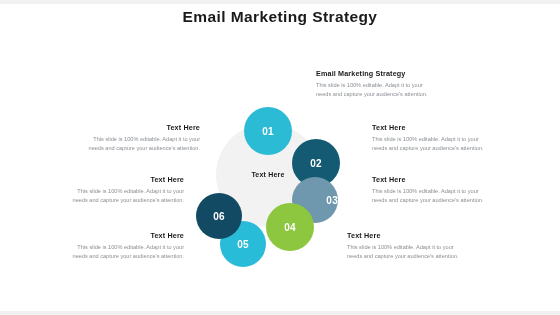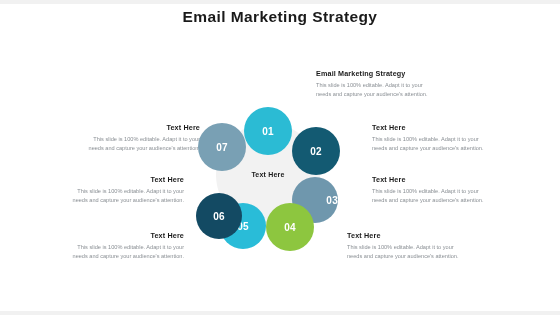--- a/index.html
+++ b/index.html
@@ -78,24 +78,24 @@
     border-radius: 50%;
     display: flex;
     align-items: center;
     justify-content: center;
     color: #ffffff;
     font-size: 10px;
     font-weight: bold;
     letter-spacing: 0.3px;
   }
   .n01 { left: 48px;  top: 10px;   width: 48px; height: 48px; }
-  .n02 { left: 96px;  top: 30px;  width: 48px; height: 48px; }
+  .n02 { left: 96px;  top: 42px;  width: 48px; height: 48px; }
   .n03 { left: 96px;  top: 80px;  width: 46px; height: 46px; }
   .n04 { left: 70px;  top: 106px; width: 48px; height: 48px; }
-  .n05 { left: 24px;  top: 106px; width: 46px; height: 46px; }
+  .n05 { left: 24px;  top: 124px; width: 46px; height: 46px; }
   .n06 { left: 0px;   top: 96px;  width: 46px; height: 46px; }
   .n07 { left: 2px;   top: 26px;  width: 48px; height: 48px; }
 
   
   .callout {
     position: absolute;
     width: 112px;
   }
   .callout .co-title {
     font-size: 7.2px;
@@ -183,18 +183,15 @@
     </div>
     <div class="node n04" style="background: rgb(141, 198, 63); text-align: right;">
       <span>04</span>
     </div>
     <div class="node n05" style="background: rgb(41, 188, 216);">
       <span>05</span>
     </div>
     <div class="node n06" style="background: rgb(19, 74, 99);">
       <span>06</span>
     </div>
-    <div class="node n07" style="background: rgb(121, 160, 180);">
-      <span>07</span>
-    </div>
   </div>
 
 </div>
 
 </body></html>

